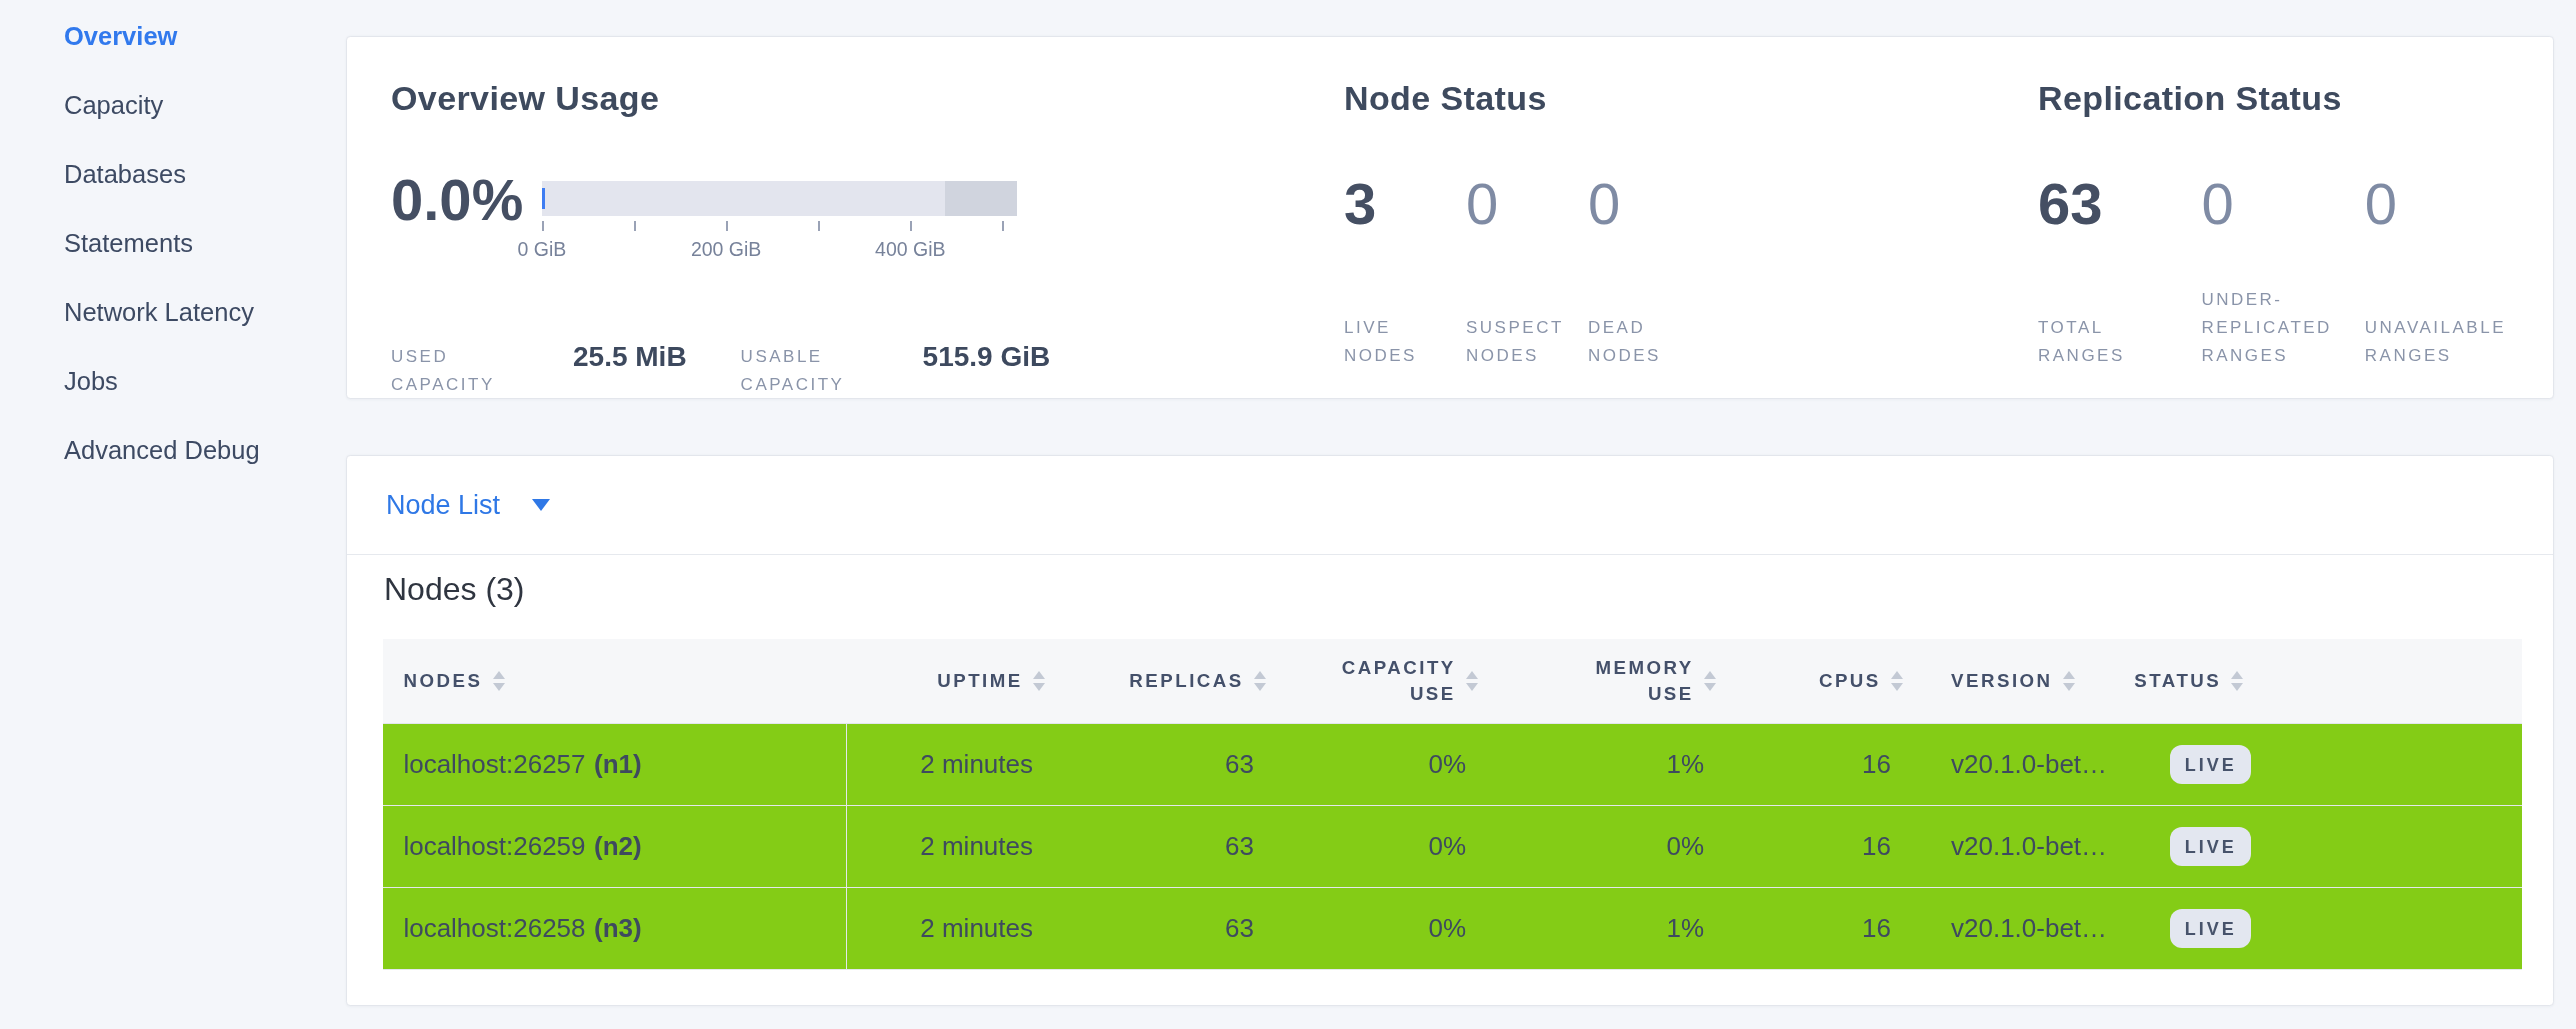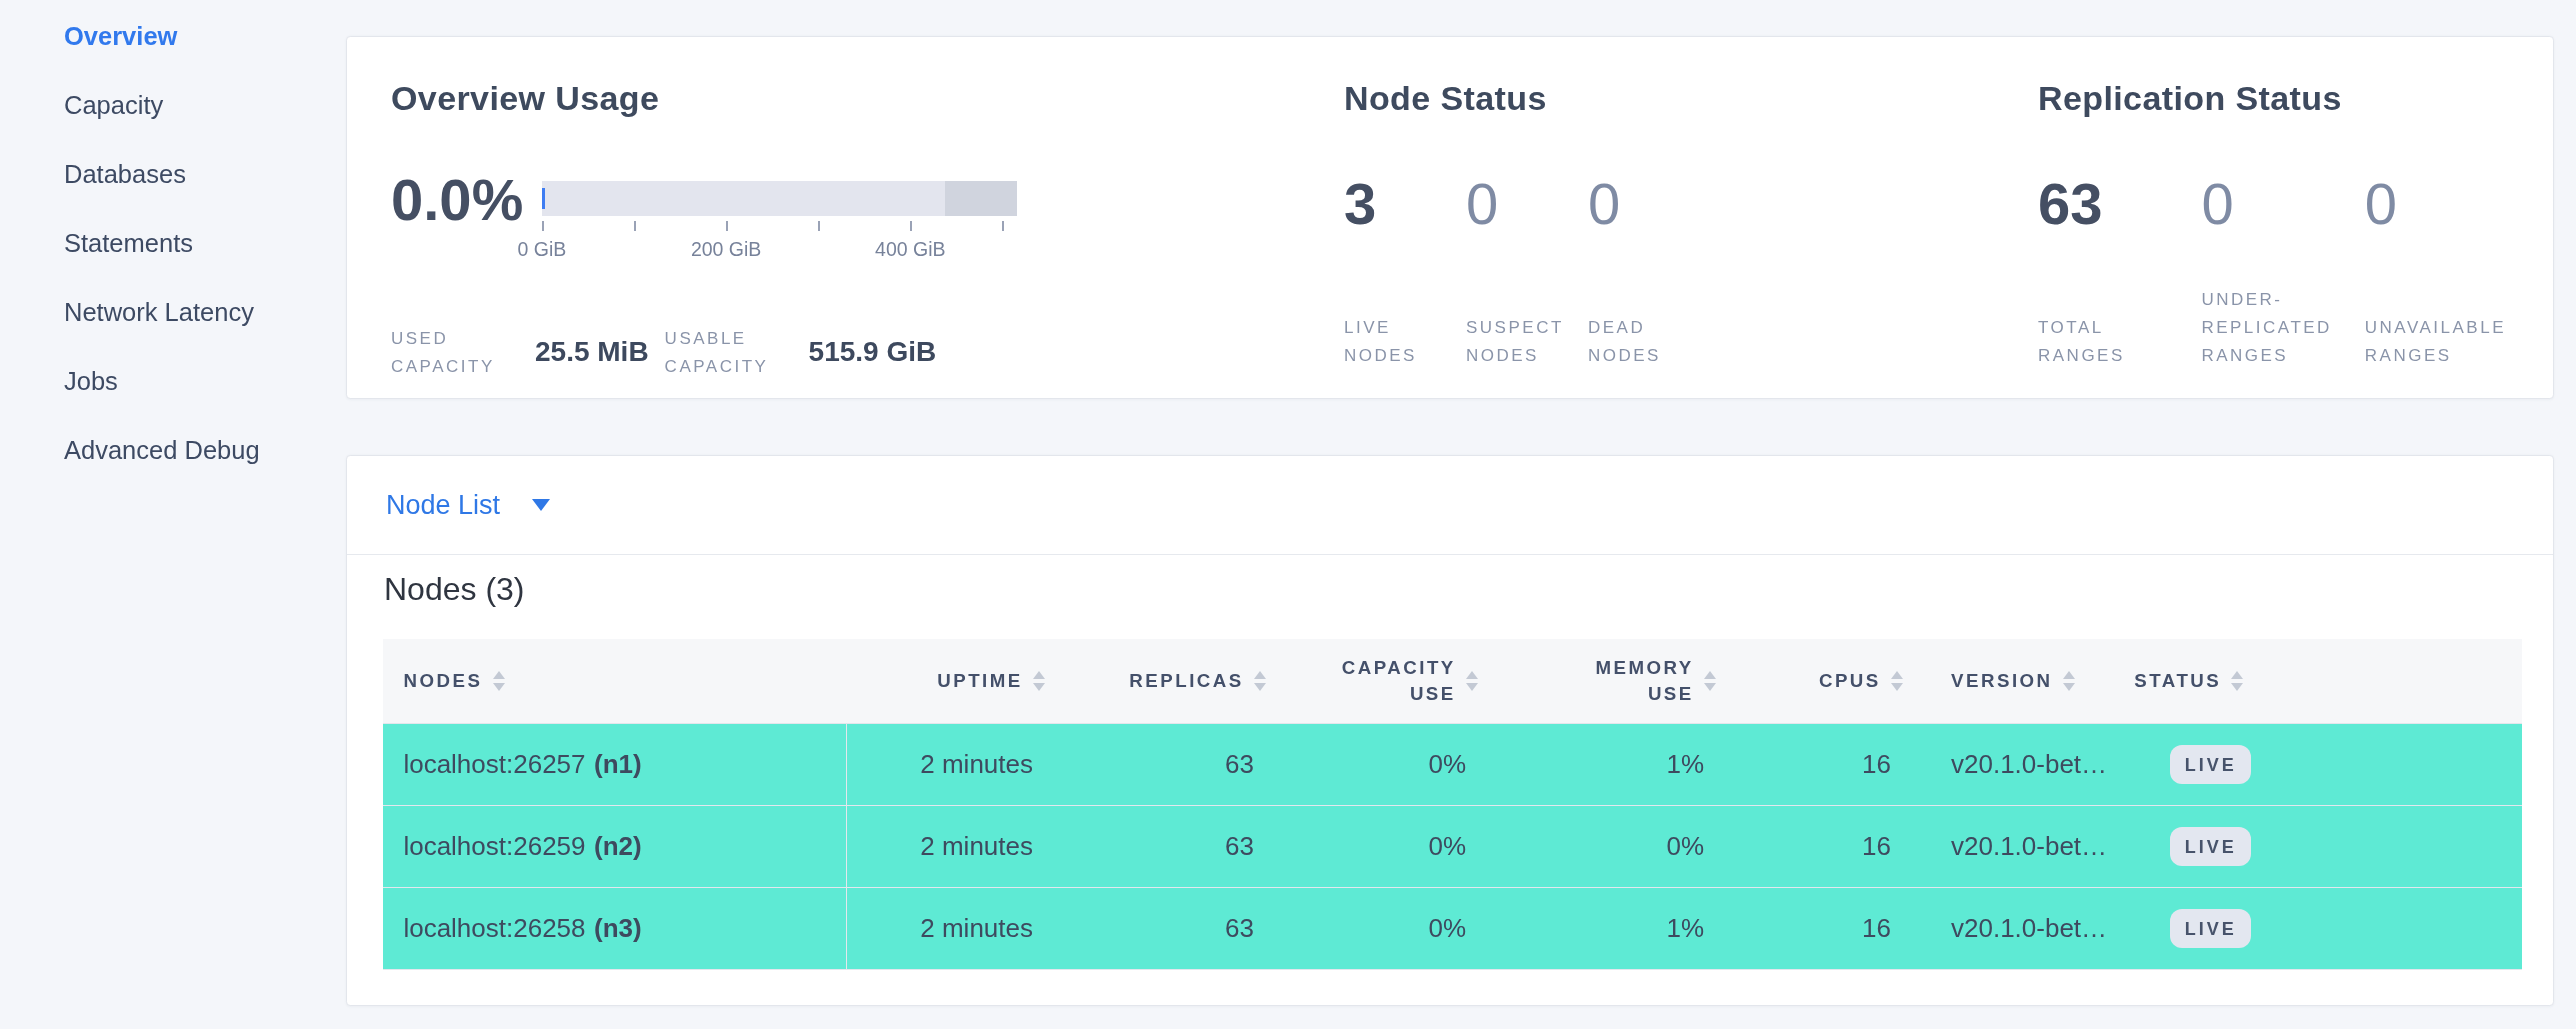--- a/index.html
+++ b/index.html
@@ -47,21 +47,21 @@
   .gauge-labels { position:relative; height:24px; margin-top:6.8px; }
   .axis-label {
     position:absolute; transform:translateX(-50%); font-size:19.5px;
     color:#77829a; white-space:nowrap;
   }
 
   .stat-label {
     font-size:17px; letter-spacing:2.5px; color:#8a94a9; line-height:28px;
     font-weight:400; text-transform:uppercase;
   }
-  .cap-footer { position:absolute; left:44px; top:288px; display:flex; align-items:center; }
+  .cap-footer { position:absolute; left:44px; top:306px; display:flex; align-items:flex-start;gap:38px; }
   .cap-footer .stat-label { width:119px; }
   .cap-footer .lbl2 { margin-left:16px; }
   .cap-value {
     font-size:28px; font-weight:600; color:#3d495e; margin-left:25px;
     line-height:1; padding-bottom:2.5px; white-space:nowrap;
   }
 
   .stats-row { position:absolute; top:138px; display:flex; }
   .stats-node { left:997px; }
   .stats-repl { left:1691px; }
@@ -97,21 +97,21 @@
   }
   .th.left  { justify-content:flex-start; padding-left:20.4px; }
   .th.right { justify-content:flex-end; padding-right:17px; }
   .th .lbl  { text-align:right; line-height:26px; max-width:136px; }
   .th.left .lbl { text-align:left; }
   .sort { margin-left:10.2px; display:flex; flex-direction:column; align-items:center; }
   .sort .up, .sort .down { width:0; height:0; border-left:6.8px solid transparent; border-right:6.8px solid transparent; }
   .sort .up   { border-bottom:8.5px solid #c3c9d4; margin-bottom:4.2px; }
   .sort .down { border-top:8.5px solid #c3c9d4; }
 
-  .trow { height:82px; border-bottom:0.8px solid #e4e7ed; background:#5eead4; }
+  .trow { height:82px; border-bottom:0.8px solid #e4e7ed; background:#84cc16; }
   .td { display:flex; align-items:center; font-size:26px; color:#3e4a5f; }
   .td.left  { padding-left:20.4px; }
   .td.right { justify-content:flex-end; padding-right:29px; }
   .td.col-uptime { border-left:0.8px solid #e4e7ed; }
   .td.col-version { padding-left:31px; }
   .td.col-status { padding-left:15.3px; }
   .node-id { font-weight:700; margin-left:8.5px; }
   .badge {
     background:#e3e7f0; color:#47536b; font-size:18px; font-weight:700;
     letter-spacing:3px; padding:10.2px 14.4px; border-radius:12px; line-height:1;margin-left:36px;

